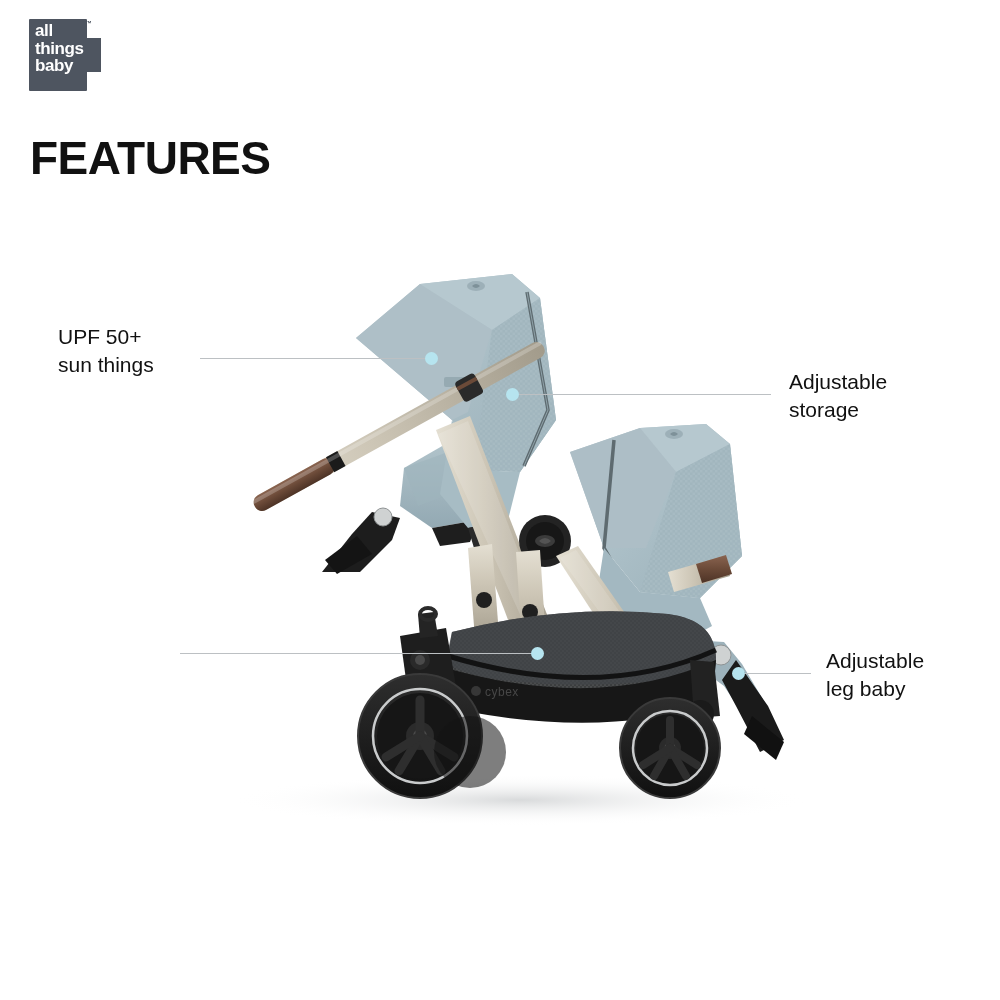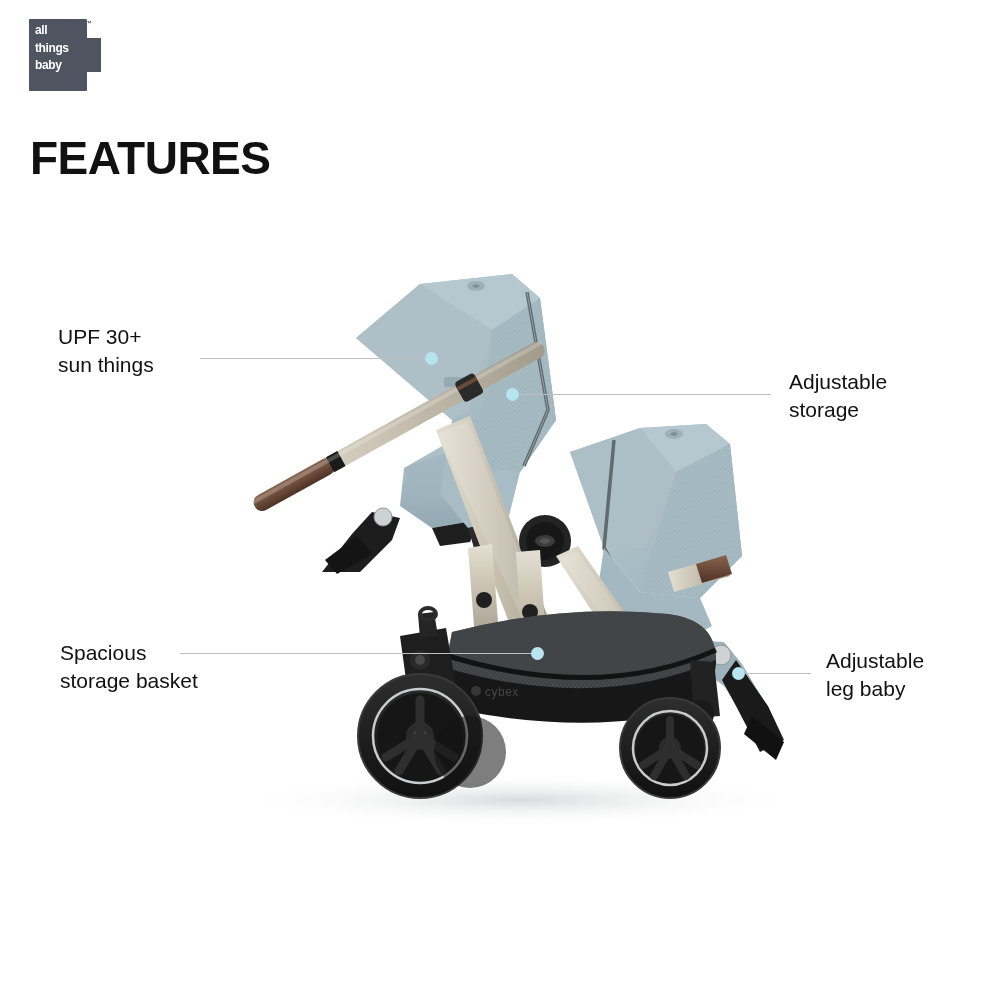--- a/index.html
+++ b/index.html
@@ -13,21 +13,21 @@
   }
   #stage{position:absolute;left:0;top:0;width:1000px;height:1000px;}
 
   
   .logo{position:absolute;left:29px;top:19px;width:72px;height:72px;}
   .logo .blk{position:absolute;background:#4e5560;}
   .logo .b1{left:0;top:0;width:58px;height:72px;border-radius:1px;}
   .logo .b2{left:0;top:19px;width:72px;height:34px;}
   .logo .txt{
     position:absolute;left:6px;top:3px;width:70px;
-    color:#ffffff;font-weight:700;font-size:12px;line-height:17.5px;
+    color:#ffffff;font-weight:700;font-size:17px;line-height:17.5px;
     letter-spacing:-0.4px;z-index:3;font-family:"Liberation Sans", sans-serif;
   }
   .logo .tm{
     position:absolute;left:56px;top:1px;color:#4e5560;font-size:7px;
     font-weight:700;z-index:4;line-height:8px;
   }
 
   
   .heading{
     position:absolute;left:30px;top:136px;
@@ -272,33 +272,29 @@
   <div class="leader ld-backrest"></div>
   <div class="dot dt-backrest"></div>
 
   <div class="leader ld-basket"></div>
   <div class="dot dt-basket"></div>
 
   <div class="leader ld-legrest"></div>
   <div class="dot dt-legrest"></div>
 
   <div class="callout co-canopy">
-    <span>UPF 30+</span>
+    <span>UPF 50+</span>
     <span>sun things</span>
   </div>
 
   <div class="callout co-backrest">
     <span>Adjustable</span>
     <span>storage</span>
   </div>
 
-  <div class="callout co-basket">
-    <span>Spacious</span>
-    <span>storage basket</span>
-  </div>
 
   <div class="callout co-legrest">
     <span>Adjustable</span>
     <span>leg baby</span>
   </div>
 
 
 </div>
 
 </body></html>

